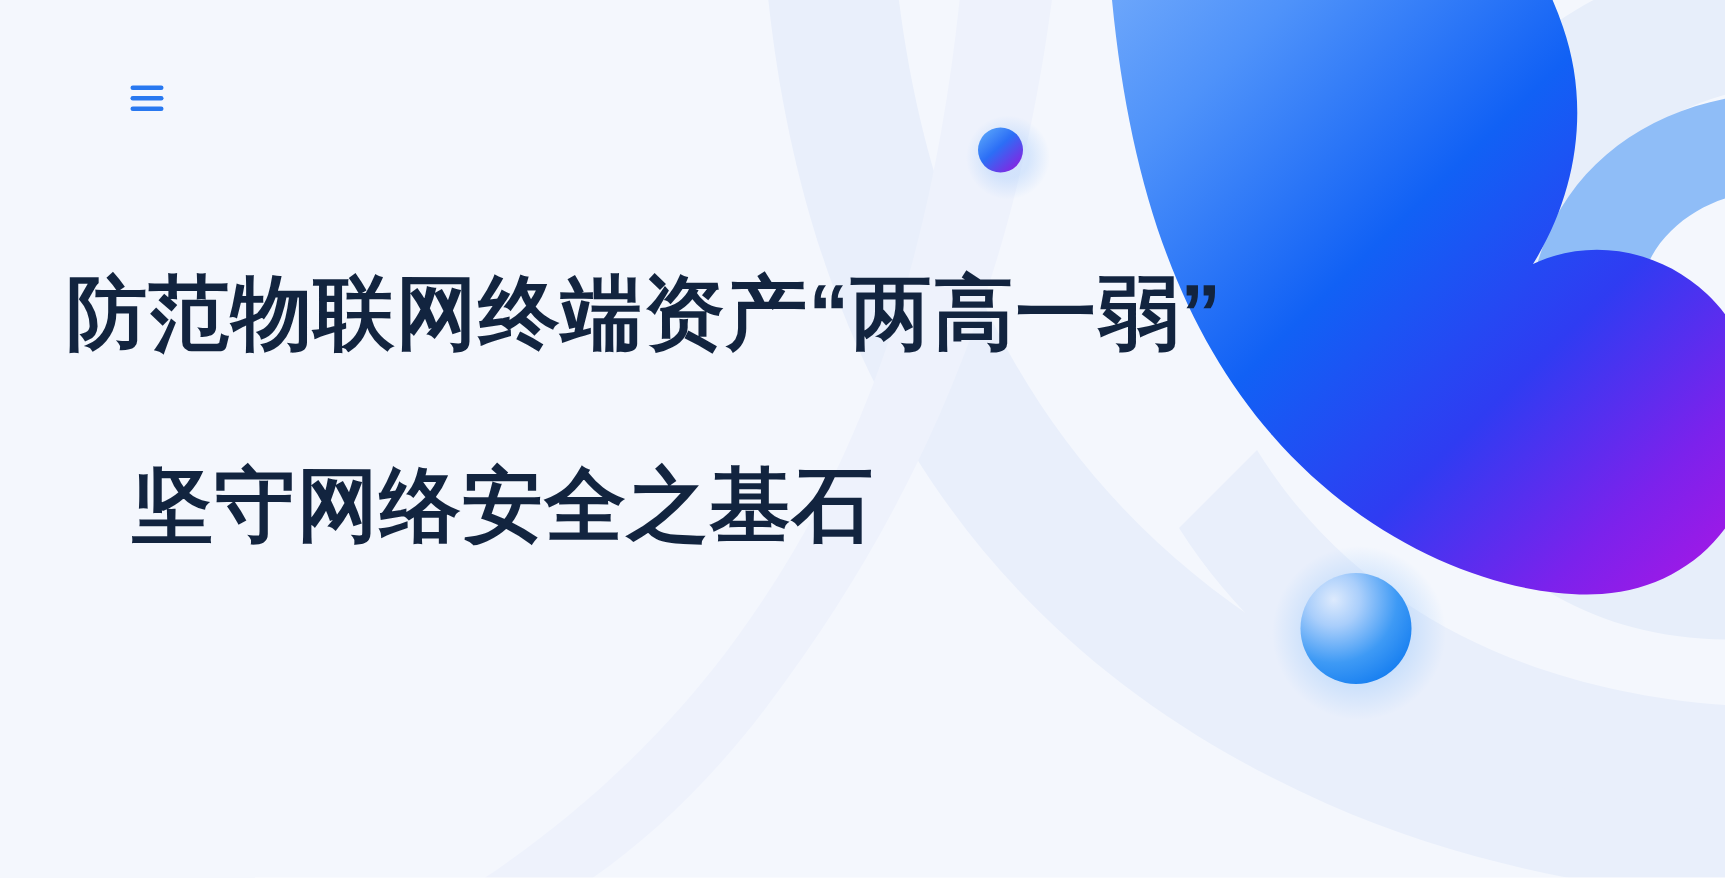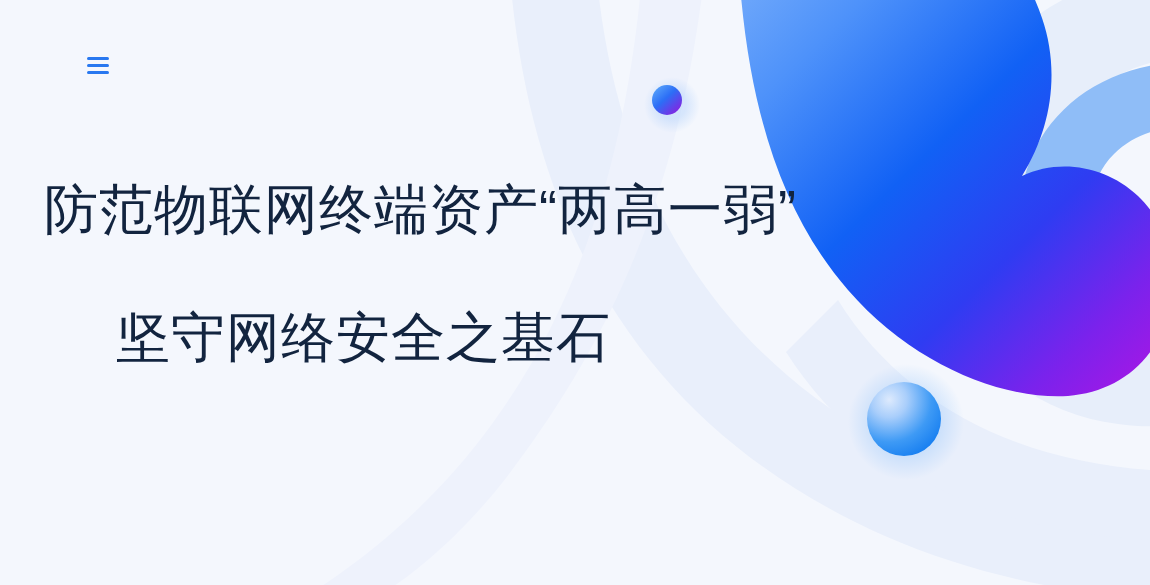--- a/index.html
+++ b/index.html
@@ -67,32 +67,32 @@
   
   #title-block {
     position: absolute;
     left: 0;
     top: 178px;
     width: 880px;
     z-index: 4;
   }
   .title-line {
     color: #12243f;
-    font-weight: normal;
+    font-weight: bold;
     font-size: 54px;
     line-height: 1.18;
     letter-spacing: 1px;
     white-space: nowrap;
     font-family: "Liberation Sans", "DejaVu Sans", sans-serif;
   }
   #title-line-1 {
     margin: 0 0 0 44px;
   }
   #title-line-2 {
-    margin: 64px 0 0 116px;
+    margin: 64px 0 0 88px;
   }
 </style>
 </head>
 <body>
 
 <div id="slide">
 
   <svg id="decor" viewBox="0 0 1150 585" preserveAspectRatio="none" xmlns="http://www.w3.org/2000/svg">
     <defs>
       <linearGradient id="gradSwoosh" x1="0.12" y1="0" x2="0.95" y2="1">

